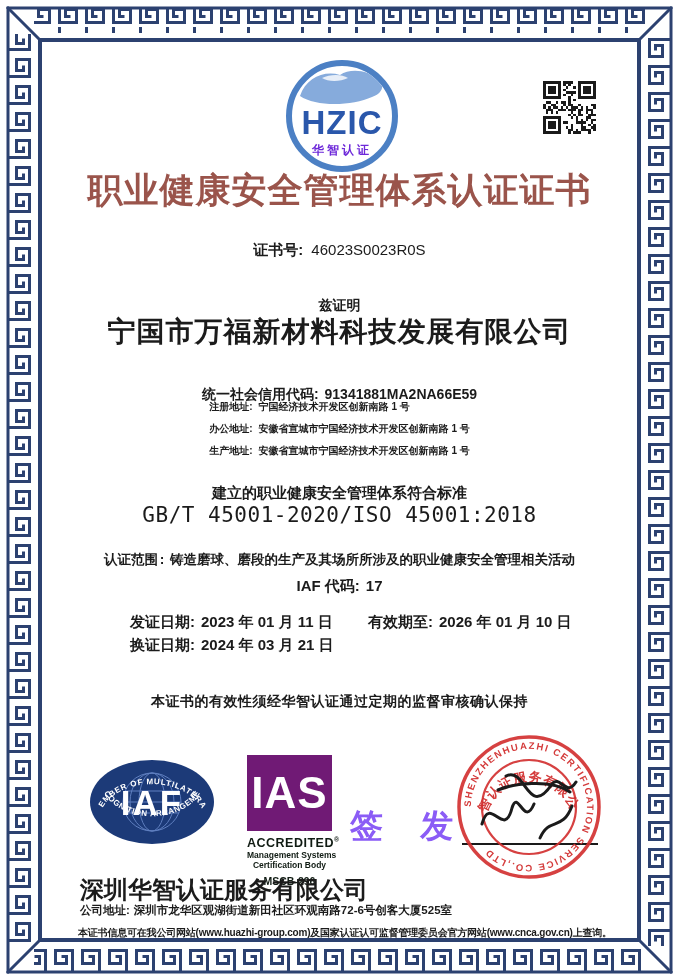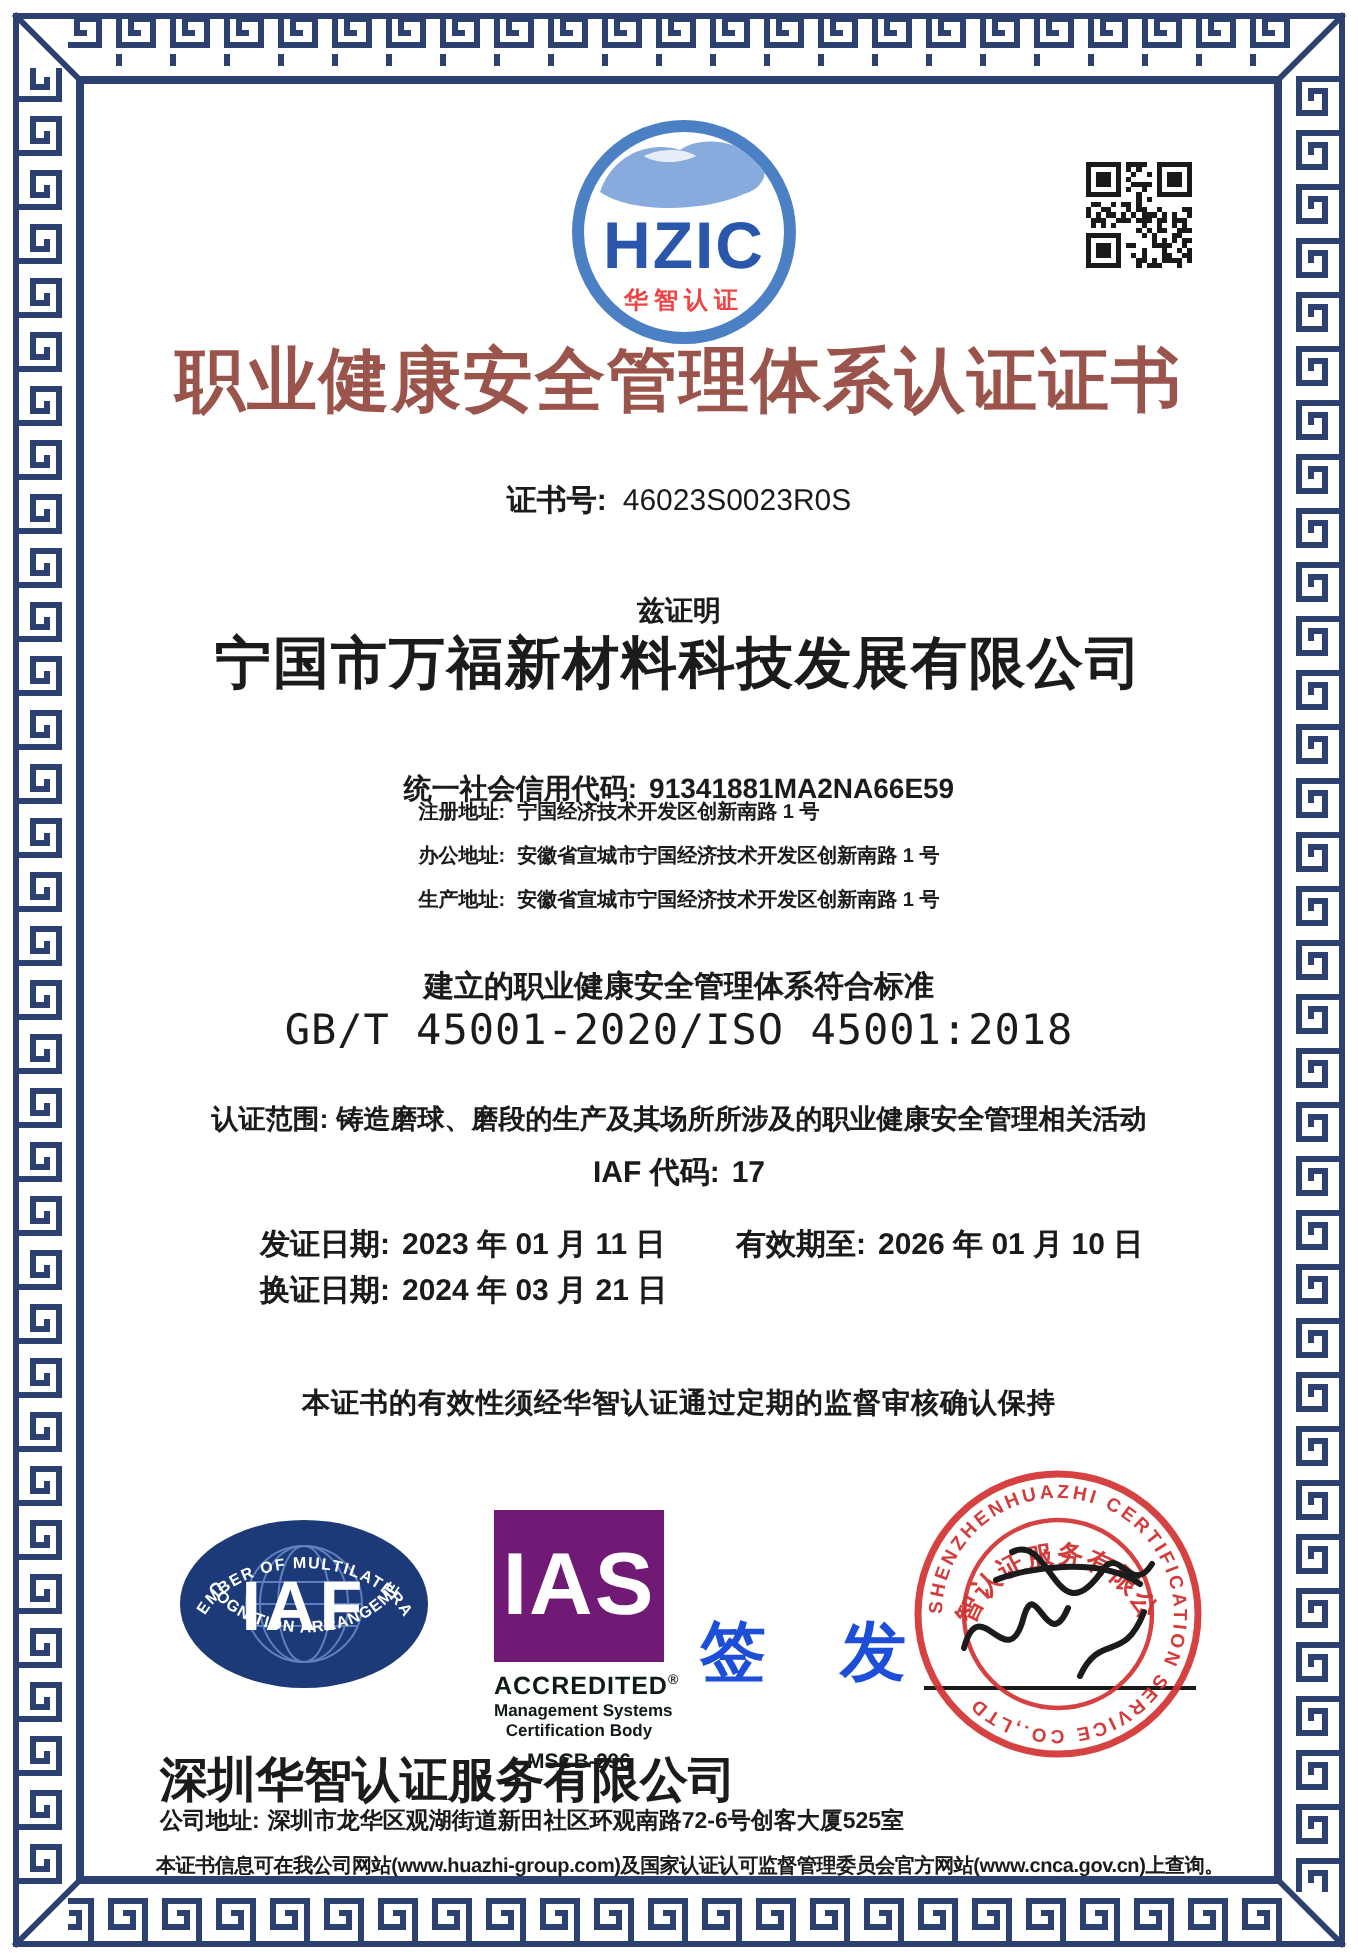--- a/index.html
+++ b/index.html
@@ -12,21 +12,21 @@
   .abs { position:absolute; }
   .ctr { left:48px; width:583px; text-align:center; }
 
   
   .hzic { left:286px; top:60px; width:112px; height:112px; border-radius:50%;
           border:6px solid #4c80c4; background:#fff; overflow:hidden; }
   .hzic svg { position:absolute; left:0; top:0; }
   .hzic-word { position:absolute; left:0; top:38px; width:100%; text-align:center;
                font-size:33px; font-weight:800; color:#2a57ab; letter-spacing:1px; }
   .hzic-sub { position:absolute; left:0; top:76px; width:100%; text-align:center;
-              font-size:12px; font-weight:800; color:#ef4444; letter-spacing:3px; }
+              font-size:12px; font-weight:800; color:#6d28d9; letter-spacing:3px; }
 
   .qr { left:543px; top:81px; width:53px; height:53px; }
 
   .title { top:167px; font-size:35px; font-weight:800; color:#9a544b;
            letter-spacing:1px; font-family:"Liberation Serif","DejaVu Serif",serif; }
 
   .certno { top:241px; font-size:15px; font-weight:600; }
   .certno .v { font-weight:400; font-family:"Liberation Sans",sans-serif; margin-left:8px; }
 
   .intro  { top:297px; font-size:14px; font-weight:700; }
@@ -35,21 +35,21 @@
   .credit .v { font-weight:600; margin-left:6px; }
 
   .addr-block { top:396px; left:48px; width:583px; }
   .addr-inner { width:fit-content; margin:0 auto; text-align:left; }
   .addr-row { font-size:10px; font-weight:700; line-height:22px; white-space:nowrap; }
   .addr-row .v { margin-left:6px; }
 
   .std-intro { top:484px; font-size:15px; font-weight:700; }
   .std-code  { top:503px; font-size:21px; font-weight:400; letter-spacing:0.5px;
                font-family:"DejaVu Sans Mono","Liberation Mono",monospace; }
-  .scope { top:551px; font-size:13.5px; font-weight:700; white-space:nowrap; }
+  .scope { top:551px; font-size:13.5px; font-weight:700; white-space:nowrap;font-family:Liberation Mono, monospace; }
   .scope .v { margin-left:4px; }
   .iafline { top:577px; font-size:15px; font-weight:700; }
   .iafline .v { margin-left:6px; }
 
   .d-issue { top:613px; left:130px; font-size:15px; font-weight:700; white-space:nowrap; }
   .d-valid { top:613px; left:368px; font-size:15px; font-weight:700; white-space:nowrap; }
   .d-renew { top:636px; left:130px; font-size:15px; font-weight:700; white-space:nowrap; }
   .d-issue .v,.d-valid .v,.d-renew .v { margin-left:6px; }
 
   .vnote { top:693px; font-size:14px; font-weight:700; letter-spacing:0.5px; }
@@ -58,21 +58,21 @@
   .ias { left:247px; top:755px; width:85px; text-align:center; }
   .ias-box { width:85px; height:76px; background:#701a75; color:#fff; display:flex;
              align-items:center; justify-content:center; font-size:44px; font-weight:800;
              letter-spacing:1px; font-family:"Liberation Sans",sans-serif; }
   .ias-acc { margin-top:5px; font-size:12.5px; font-weight:800; letter-spacing:0.5px; color:#101b13; white-space:nowrap; }
   .ias-acc sup { font-size:7px; }
   .ias-l1,.ias-l2 { font-size:8.5px; font-weight:700; color:#101b13; line-height:10px; white-space:nowrap; }
   .ias-code { margin-top:5px; font-size:10.5px; font-weight:700; color:#101b13; }
 
   .sign { left:350px; top:804px; font-size:33px; font-weight:800; letter-spacing:14px;
-          color:#1d4ed8; white-space:nowrap; }
+          color:#8b5cf6; white-space:nowrap; }
   .sig-line { left:462px; top:843px; width:136px; height:2px; background:#1a1a1a; }
   .stamp { left:454px; top:732px; }
 
   .f-company { left:80px; top:874px; font-size:24px; font-weight:800; }
   .f-addr { left:80px; top:903px; font-size:11.5px; font-weight:700; white-space:nowrap; }
   .f-addr .v { margin-left:4px; }
   .f-note { left:78px; top:926px; font-size:10px; font-weight:700; letter-spacing:-0.2px; white-space:nowrap; }
 </style>
 </head>
 <body>

